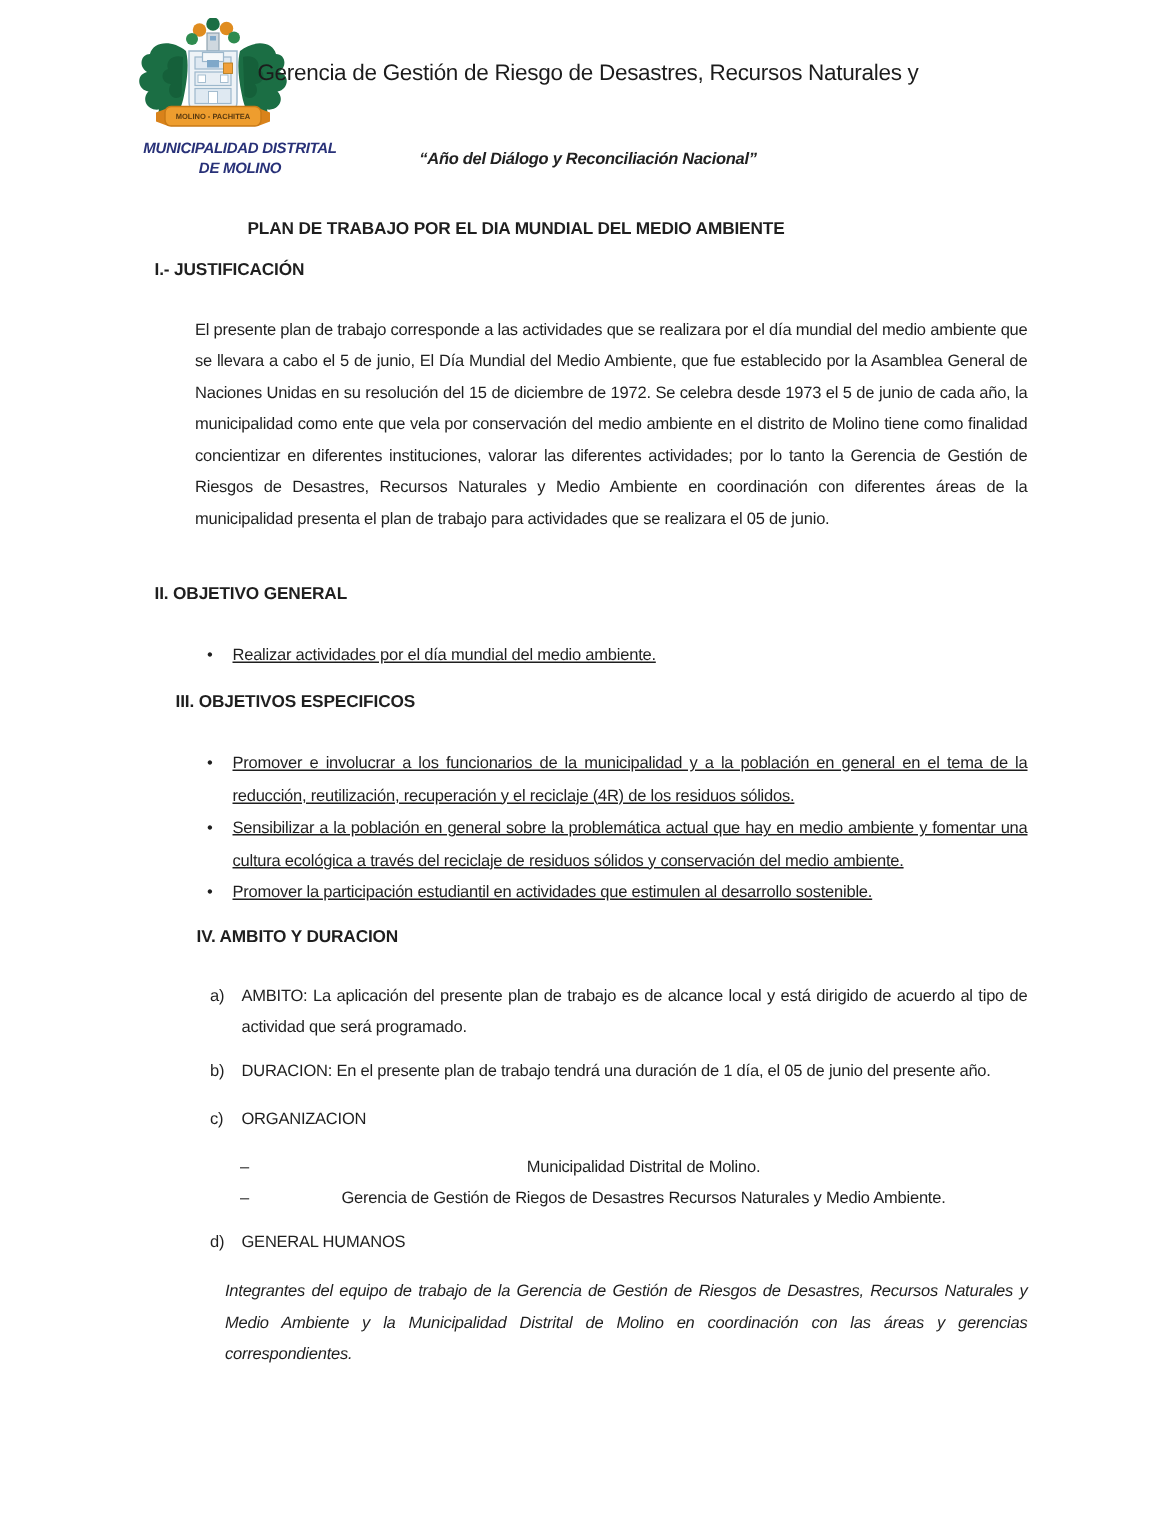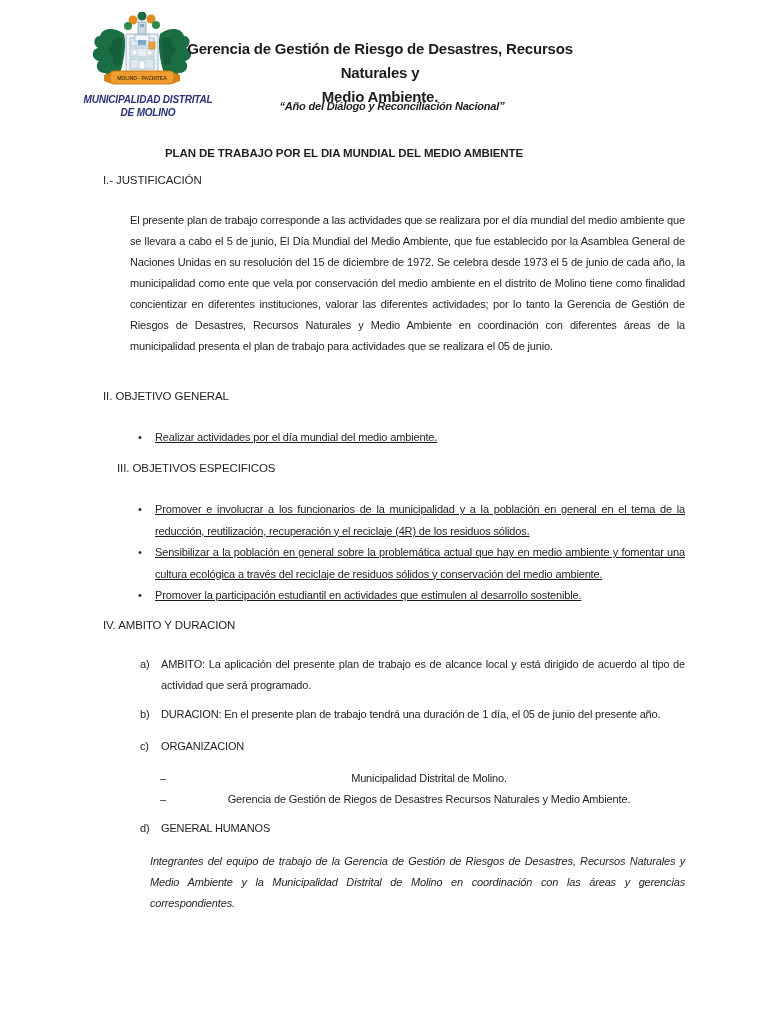--- a/index.html
+++ b/index.html
@@ -9,31 +9,31 @@
     position: relative;
     overflow: hidden;
     font-family: "Liberation Sans", sans-serif;
     color: #1f1f1f;
   }
   .abs { position: absolute; }
 
   
   .logo-box { left: 86px; top: 12px; width: 116px; height: 80px; }
   .logo-caption {
-    left: 56px; top: 93px; width: 184px;
+    left: 68px; top: 93px; width: 184px;
     text-align: center;
     color: #283178;
     font-weight: bold; font-style: italic;
     font-size: 10px; line-height: 13px;
     letter-spacing: -0.2px;
   }
   .dept-title {
-    left: 158px; top: 37px; width: 444px;
-    text-align: center;
-    font-weight: bold;
+    left: 170px; top: 37px; width: 444px;
+    text-align: center;
+    font-weight: normal;
     font-size: 15px; line-height: 24px;
     color: #1c1c1c;
     letter-spacing: -0.2px;
   }
   .slogan {
     left: 192px; top: 100px; width: 400px;
     text-align: center;
     font-weight: bold; font-style: italic;
     font-size: 11px;
     color: #222;
@@ -42,21 +42,21 @@
 
   
   .doc-title {
     left: 0; top: 147px; width: 688px;
     text-align: center;
     font-weight: bold; font-size: 11.5px;
     letter-spacing: -0.1px;
   }
   .sec-heading {
     left: 103px;
-    font-weight: normal; font-size: 11.5px;
+    font-weight: bold; font-size: 11.5px;
     letter-spacing: -0.1px;
     white-space: nowrap;
   }
   .body-text {
     font-size: 11px; line-height: 21px;
     letter-spacing: -0.15px;
     text-align: justify;
   }
   .para-just { left: 130px; width: 555px; }
 
@@ -131,21 +131,20 @@
   </svg>
 </div>
 
 <div class="abs logo-caption">
   <div>MUNICIPALIDAD DISTRITAL</div>
   <div>DE MOLINO</div>
 </div>
 
 <div class="abs dept-title">
   <div>Gerencia de Gestión de Riesgo de Desastres, Recursos Naturales y</div>
-  <div>Medio Ambiente.</div>
 </div>
 
 <div class="abs slogan">“Año del Diálogo y Reconciliación Nacional”</div>
 
 <div class="abs doc-title">PLAN DE TRABAJO POR EL DIA MUNDIAL DEL MEDIO AMBIENTE</div>
 
 <div class="abs sec-heading" style="top:174px;">I.- JUSTIFICACIÓN</div>
 
 <div class="abs body-text para-just" style="top:210px;">El presente plan de trabajo corresponde a las actividades que se realizara por el día mundial del medio ambiente que se llevara a cabo el 5 de junio, El Día Mundial del Medio Ambiente, que fue establecido por la Asamblea General de Naciones Unidas en su resolución del 15 de diciembre de 1972. Se celebra desde 1973 el 5 de junio de cada año, la municipalidad como ente que vela por conservación del medio ambiente en el distrito de Molino tiene como finalidad concientizar en diferentes instituciones, valorar las diferentes actividades; por lo tanto la Gerencia de Gestión de Riesgos de Desastres, Recursos Naturales y Medio Ambiente en coordinación con diferentes áreas de la municipalidad presenta el plan de trabajo para actividades que se realizara el 05 de junio.</div>
 
@@ -168,21 +167,21 @@
   <div class="li">
     <span class="marker">•</span>
     <span class="txt">Sensibilizar a la población en general sobre la problemática actual que hay en medio ambiente y fomentar una cultura ecológica a través del reciclaje de residuos sólidos y conservación del medio ambiente.</span>
   </div>
   <div class="li">
     <span class="marker">•</span>
     <span class="txt" style="text-align:left;">Promover la participación estudiantil en actividades que estimulen al desarrollo sostenible.</span>
   </div>
 </div>
 
-<div class="abs sec-heading" style="top:619px;">IV. AMBITO Y DURACION</div>
+<div class="abs sec-heading" style="top:619px;margin-left:28px;">IV. AMBITO Y DURACION</div>
 
 <div class="abs letter-item" style="top:654px;">
   <span class="letter">a)</span>
   <span class="txt">AMBITO: La aplicación del presente plan de trabajo es de alcance local y está dirigido de acuerdo al tipo de actividad que será programado.</span>
 </div>
 
 <div class="abs letter-item" style="top:704px;">
   <span class="letter">b)</span>
   <span class="txt nowrapish">DURACION: En el presente plan de trabajo tendrá una duración de 1 día, el 05 de junio del presente año.</span>
 </div>

